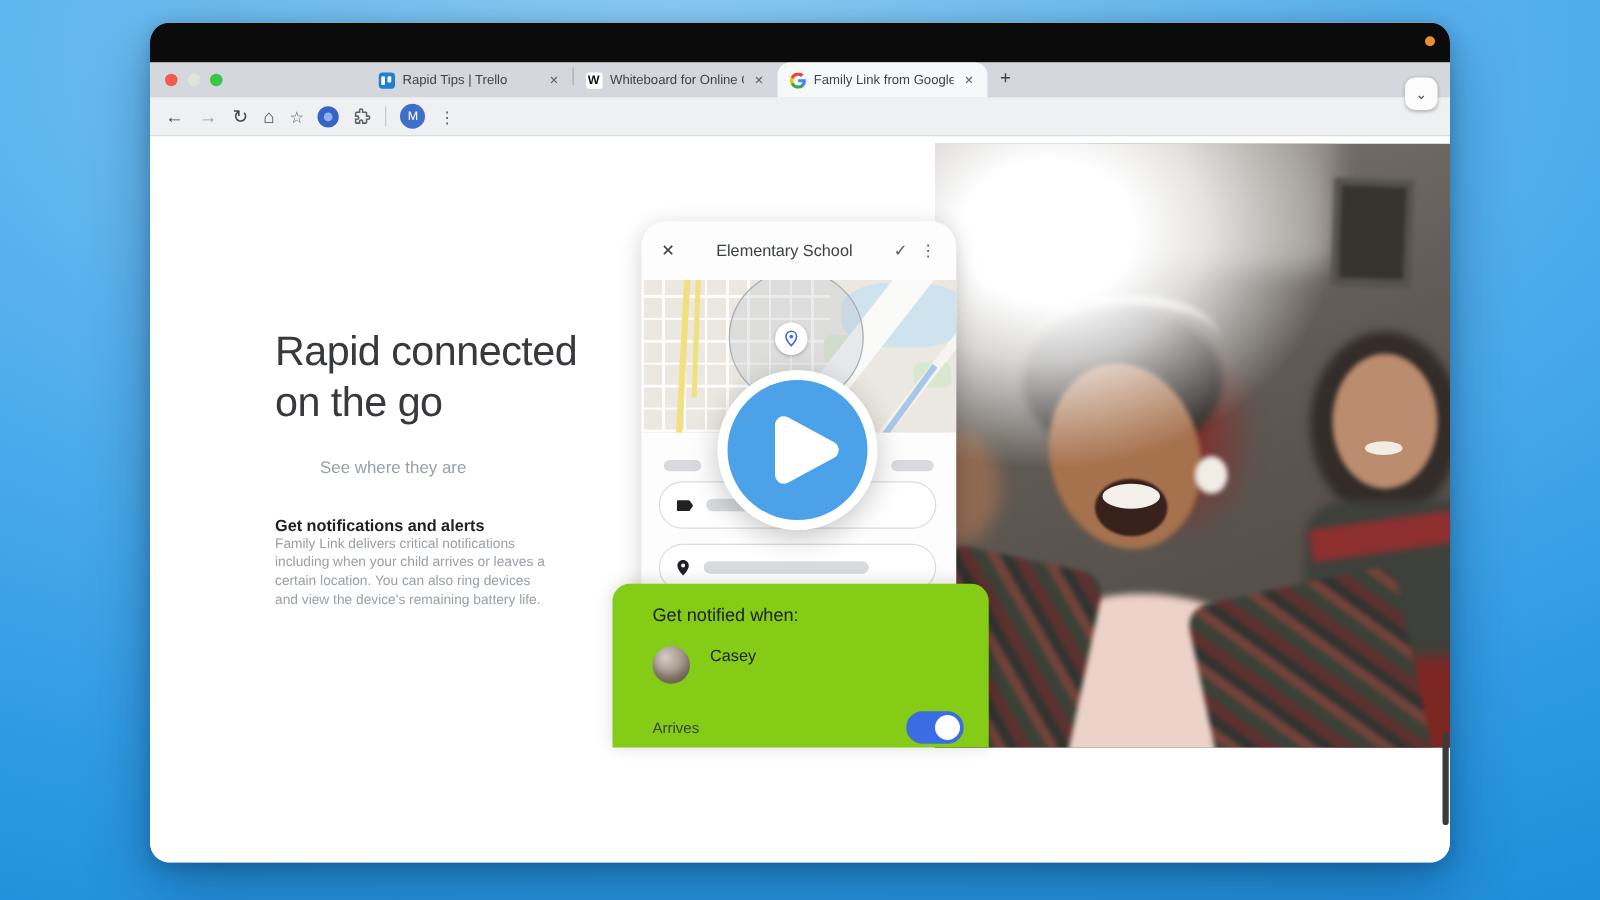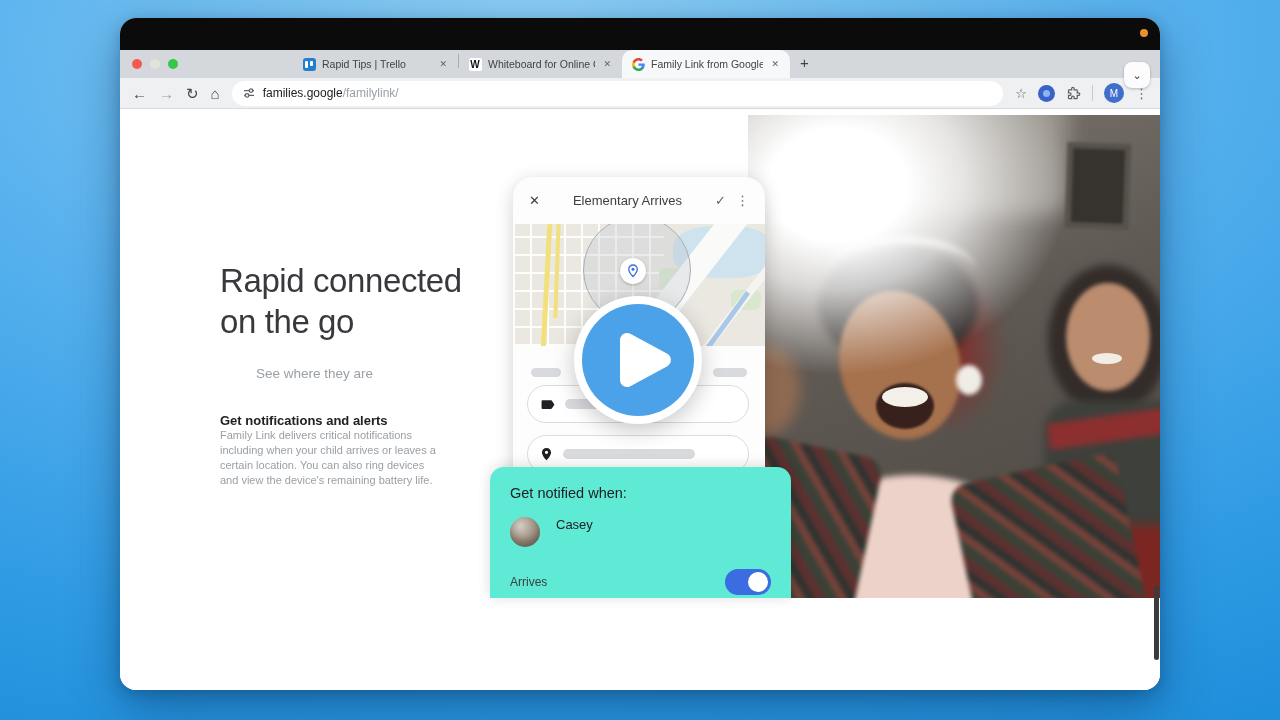--- a/index.html
+++ b/index.html
@@ -135,22 +135,22 @@
                display:flex; align-items:center; padding:0 12px; gap:10px; background:#fff; }
   .row1 { top:208px; } .row2 { top:258px; }
   .row-pill { height:10px; border-radius:5px; background:#d8dadd; }
 
   
   .play-outer { position:absolute; left:454px; top:188px; width:128px; height:128px; border-radius:50%;
                 background:#fff; box-shadow:0 6px 22px rgba(0,0,0,.22); display:flex; align-items:center; justify-content:center; }
   .play-inner { width:112px; height:112px; border-radius:50%; background:#4ba2e8; display:flex; align-items:center; justify-content:center; }
 
   
-  .notify-card { position:absolute; left:370px; top:359px; width:301px; height:131px; background:#5eead4;
-                 border-radius:14px 14px 0 0; box-shadow:0 -1px 14px rgba(0,0,0,.14); padding:18px 20px 0 20px; }
+  .notify-card { position:absolute; left:370px; top:359px; width:301px; height:131px; background:#84cc16;
+                 border-radius:14px 14px 0 0; box-shadow:0 -1px 14px rgba(0,0,0,.14); padding:18px 20px 0 32px; }
   .notify-title { font-size:14.5px; color:#202124; font-weight:500; }
   .notify-row { display:flex; align-items:flex-start; gap:16px; margin-top:16px; }
   .child-avatar { width:30px; height:30px; border-radius:50%;
                   background:radial-gradient(circle at 35% 30%, #d4cdc4 0%, #9a8d7f 55%, #685e54 100%);
                   box-shadow: inset 0 -6px 6px rgba(70,60,50,.35); }
   .child-name { font-size:13px; color:#202124; }
   .arrives-row { display:flex; align-items:center; justify-content:space-between; margin-top:22px; }
   .arrives-label { font-size:12px; color:#3c4043;text-align:right; }
   .toggle { width:46px; height:26px; border-radius:13px; background:#3b6ce2; position:relative; }
   .toggle .thumb { position:absolute; right:3px; top:3px; width:20px; height:20px; border-radius:50%; background:#fff; }
@@ -209,31 +209,20 @@
 
       <div class="strip-chevron">⌄</div>
     </div>
 
     <div class="toolbar">
       <span class="navbtn">←</span>
       <span class="navbtn disabled">→</span>
       <span class="navbtn">↻</span>
       <span class="navbtn">⌂</span>
 
-      <div class="urlpill">
-        <span>
-          <svg width="12" height="12" viewBox="0 0 12 12">
-            <line x1="1" y1="3.6" x2="11" y2="3.6" stroke="#5f6368" stroke-width="1.4"></line>
-            <circle cx="8" cy="3.6" r="1.8" fill="#eef0f2" stroke="#5f6368" stroke-width="1.2"></circle>
-            <line x1="1" y1="8.4" x2="11" y2="8.4" stroke="#5f6368" stroke-width="1.4"></line>
-            <circle cx="4" cy="8.4" r="1.8" fill="#eef0f2" stroke="#5f6368" stroke-width="1.2"></circle>
-          </svg>
-        </span>
-        <span class="url"><span>families.google</span><span class="path">/familylink/</span></span>
-      </div>
 
       <div class="tb-right">
         <span class="star">☆</span>
         <span class="ext-circle">
             <i></i>
           </span>
         <span>
           <svg width="15" height="15" viewBox="0 0 24 24" fill="none" stroke="#5f6368" stroke-width="2">
             <path d="M20 11h-2V7a1 1 0 0 0-1-1h-4V4a2 2 0 1 0-4 0v2H5a1 1 0 0 0-1 1v4h2a2 2 0 1 1 0 4H4v4a1 1 0 0 0 1 1h4v-2a2 2 0 1 1 4 0v2h4a1 1 0 0 0 1-1v-4h2a2 2 0 1 0 0-4z"></path>
           </svg>
@@ -275,21 +264,21 @@
           <span style="display:block">on the go</span>
         </div>
         <div class="subtitle">See where they are</div>
         <div class="sec-head">Get notifications and alerts</div>
         <div class="sec-body">Family Link delivers critical notifications including when your child arrives or leaves a certain location. You can also ring devices and view the device's remaining battery life.</div>
       </div>
 
       <div class="phone-card">
         <div class="phone-head">
           <span class="ph-x">✕</span>
-          <span class="ph-title">Elementary Arrives</span>
+          <span class="ph-title">Elementary School</span>
           <span class="ph-check">✓</span>
           <span class="ph-menu">⋮</span>
         </div>
         <div class="map">
           <div class="map-grid"></div>
           <div class="road-y1"></div>
           <div class="road-y2"></div>
           <div class="water"></div>
           <div class="green1"></div>
           <div class="green2"></div>

